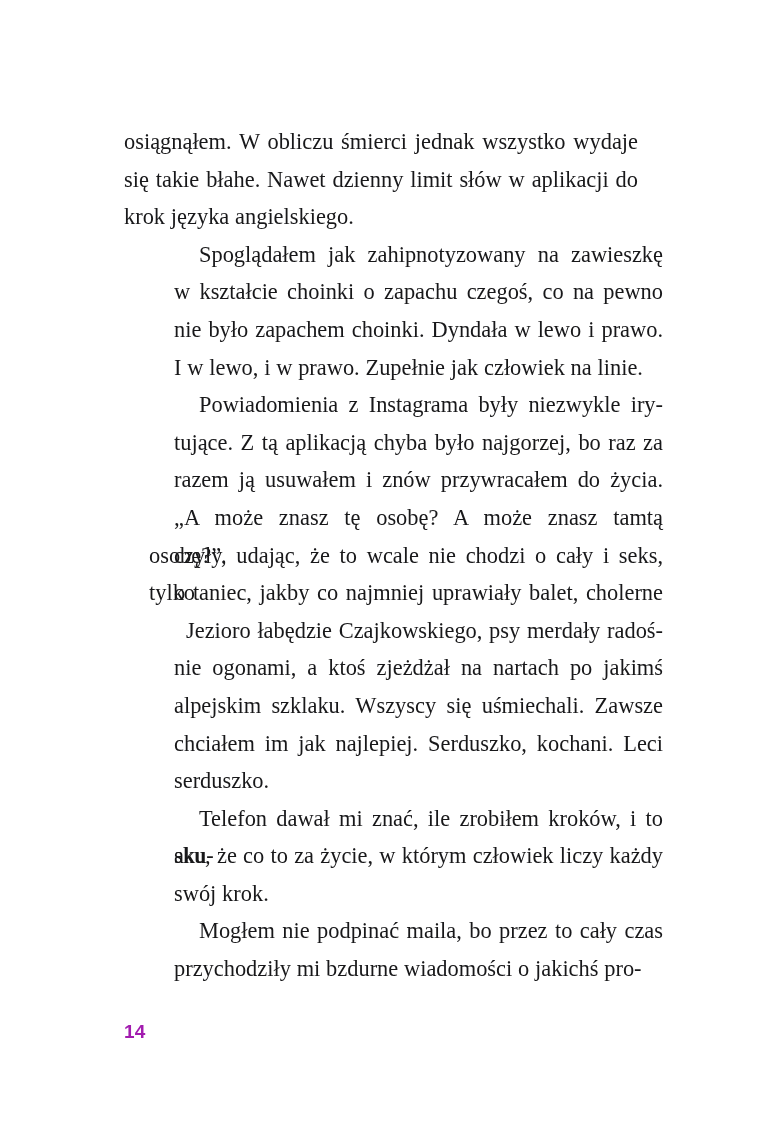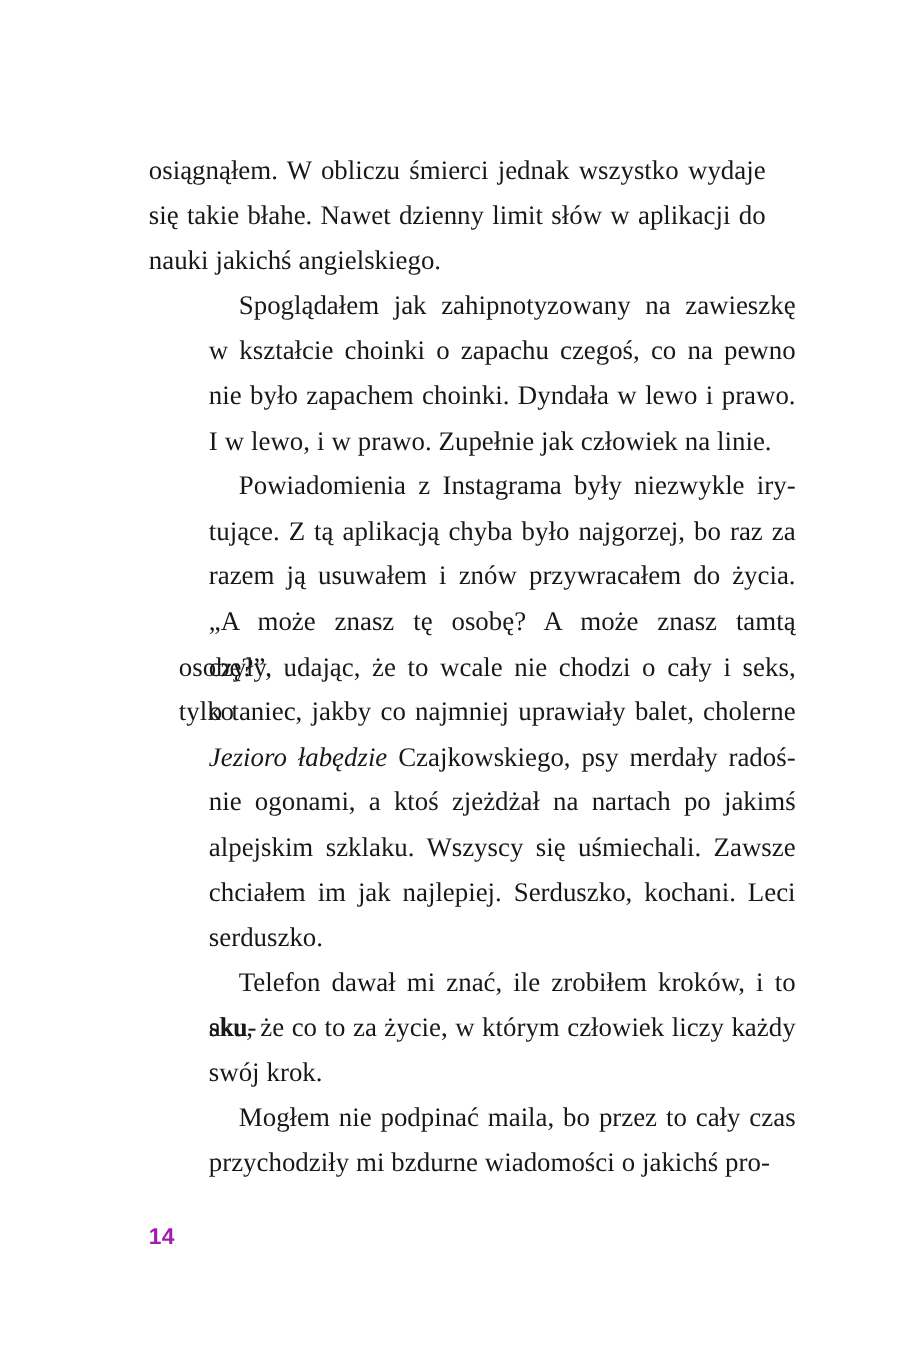--- a/index.html
+++ b/index.html
@@ -60,21 +60,21 @@
   }
   .line.indent {
     padding-left: 25px;
     box-sizing: border-box;
     width: 514px;
   }
   .line.indent > .stretch {
     width: 100%;
   }
   .it {
-    font-style: italic;
+    margin-left: 12px;
   }
   .folio {
     position: absolute;
     left: 124px;
     top: 1021px;
     font-family: "Liberation Sans", "DejaVu Sans", sans-serif;
     font-weight: bold;
     font-size: 19px;
     line-height: 22px;
     color: #a21caf;
@@ -84,21 +84,21 @@
 </head>
 <body>
 
 <div class="page">
 
   <div class="textblock">
 
     <p class="para first">
       <span class="line"><span class="stretch">osiągnąłem. W obliczu śmierci jednak wszystko wydaje</span></span>
       <span class="line"><span class="stretch">się takie błahe. Nawet dzienny limit słów w aplikacji do</span></span>
-      <span class="line last"><span class="stretch">nauki jakichś angielskiego.</span></span>
+      <span class="line last"><span class="stretch">krok języka angielskiego.</span></span>
     </p>
 
     <p class="para">
       <span class="line indent"><span class="stretch">Spoglądałem jak zahipnotyzowany na zawieszkę</span></span>
       <span class="line"><span class="stretch">w kształcie choinki o zapachu czegoś, co na pewno</span></span>
       <span class="line"><span class="stretch">nie było zapachem choinki. Dyndała w lewo i prawo.</span></span>
       <span class="line last"><span class="stretch">I w lewo, i w prawo. Zupełnie jak człowiek na linie.</span></span>
     </p>
 
     <p class="para">

